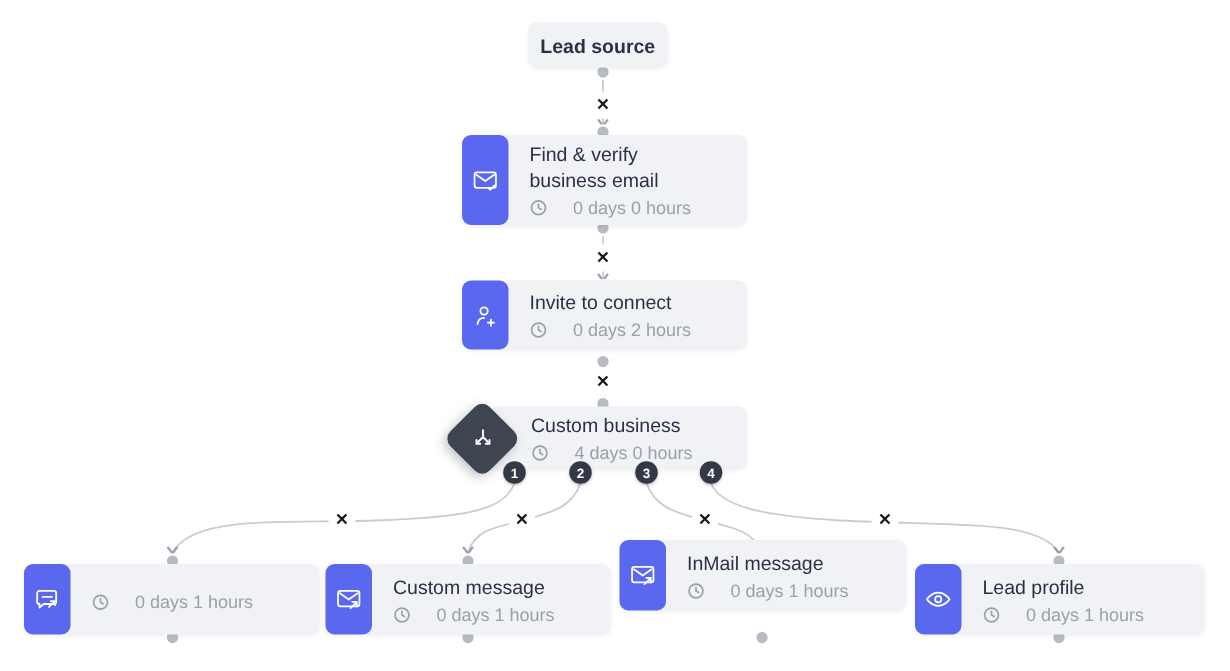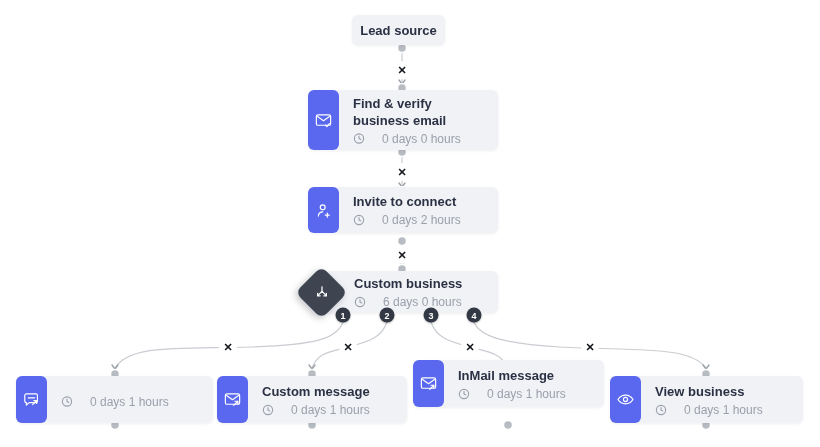--- a/index.html
+++ b/index.html
@@ -16,21 +16,21 @@
   .lead {
     display:flex; align-items:center; justify-content:center;
     font-size:13px; font-weight:700; color:#2b3144;
   }
   .icon-sq {
     position:absolute; left:0; top:0; bottom:0; width:31px; background:#5a68ef;
     border-radius:6px; display:flex; align-items:center; justify-content:center;
   }
   .content { position:absolute; left:45px; top:50%; transform:translateY(-50%); }
   .content.indent { left:28px; }
-  .title { font-size:13px; font-weight:700; color:#2b3144; line-height:17px; white-space:nowrap; }
+  .title { font-size:13px; font-weight:400; color:#2b3144; line-height:17px; white-space:nowrap; }
   .title.wrap2 { white-space:normal; max-width:112px; }
   .duration { display:flex; align-items:center; gap:17px; margin-top:3px; font-size:12px; color:#9aa0ab; white-space:nowrap; }
   .duration svg { flex:0 0 auto; }
 
   .diamond {
     position:absolute; width:37px; height:37px; background:#3e4551; border-radius:7px;
     transform:rotate(45deg); box-shadow:0 3px 7px rgba(35,40,55,.28); cursor:pointer;
   }
   .diamond-glyph { position:absolute; width:20px; height:20px; pointer-events:none; }
 
@@ -135,21 +135,21 @@
   </div>
 
   <div class="node" style="left:326px;top:271px;width:172px;height:42px">
     <div class="content indent">
       <div class="title">Custom business</div>
       <div class="duration">
         <svg width="12" height="12" viewBox="0 0 14 14" fill="none" stroke="#9aa0ab" stroke-width="1.3" stroke-linecap="round">
           <circle cx="7" cy="7" r="5.4"></circle>
             <path d="M7 4.2 V7 l2 1.2"></path>
         </svg>
-        <span>6 days 0 hours</span>
+        <span>4 days 0 hours</span>
       </div>
     </div>
   </div>
   <div class="diamond" style="left:303px;top:274px"></div>
   <svg class="diamond-glyph" style="left:312px;top:283px" viewBox="0 0 24 24" fill="none" stroke="#ffffff" stroke-width="1.5" stroke-linecap="round" stroke-linejoin="round">
     <path d="M12 4.5 V10"></path>
     <path d="M12 10 L6.8 15.2 M12 10 L17.2 15.2"></path>
     <path d="M6.8 12.4 V15.4 H9.8"></path>
     <path d="M17.2 12.4 V15.4 H14.2"></path>
   </svg>
@@ -219,21 +219,21 @@
   </div>
 
   <div class="node" style="left:610px;top:376px;width:193px;height:47px">
     <div class="icon-sq">
       <svg width="19" height="19" viewBox="0 0 24 24" fill="none" stroke="#ffffff" stroke-width="1.5" stroke-linecap="round" stroke-linejoin="round">
         <path d="M2.5 12 S6 6.5 12 6.5 S21.5 12 21.5 12 S18 17.5 12 17.5 S2.5 12 2.5 12 z"></path>
         <circle cx="12" cy="12" r="2.6"></circle>
       </svg>
     </div>
     <div class="content">
-      <div class="title">View business</div>
+      <div class="title">Lead profile</div>
       <div class="duration">
         <svg width="12" height="12" viewBox="0 0 14 14" fill="none" stroke="#9aa0ab" stroke-width="1.3" stroke-linecap="round">
           <circle cx="7" cy="7" r="5.4"></circle>
             <path d="M7 4.2 V7 l2 1.2"></path>
         </svg>
         <span>0 days 1 hours</span>
       </div>
     </div>
   </div>
 

